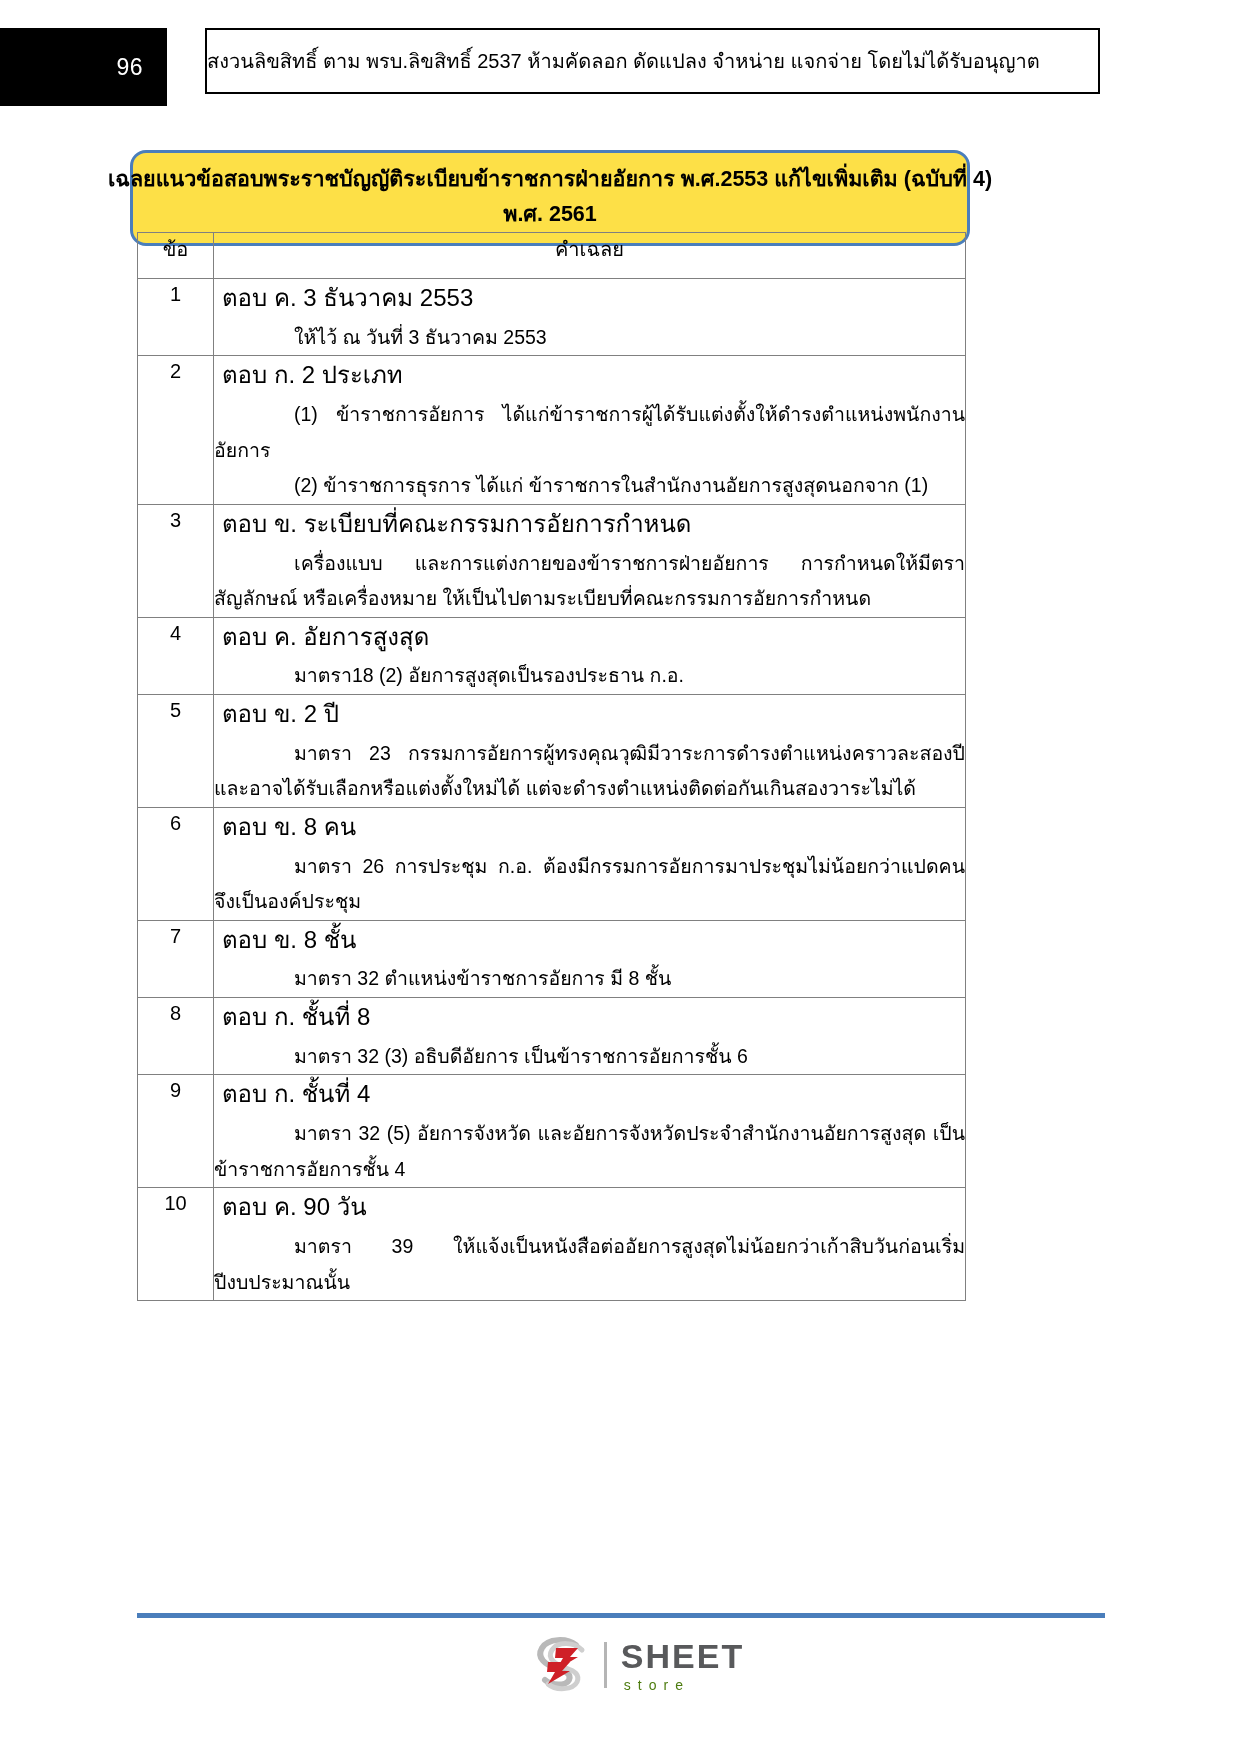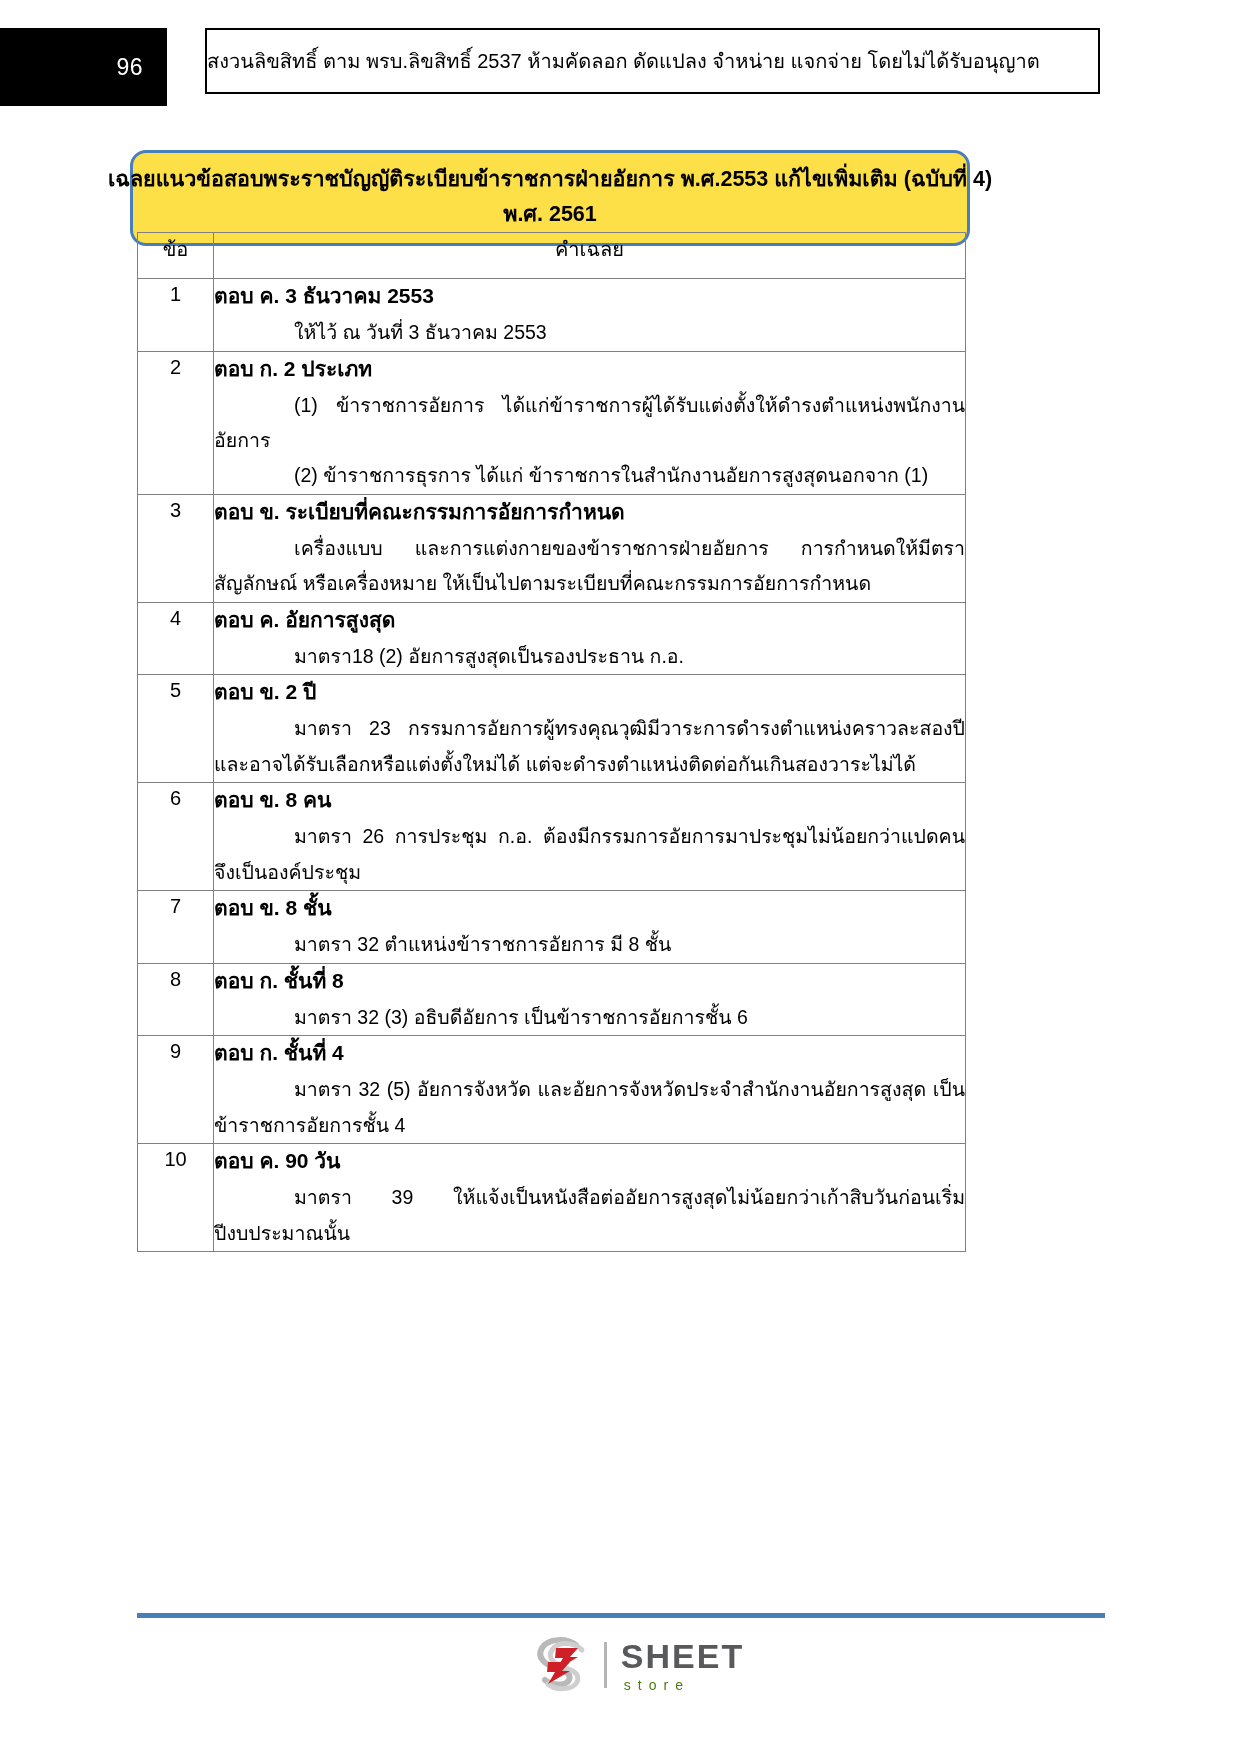--- a/index.html
+++ b/index.html
@@ -116,24 +116,24 @@
   }
   td.col-no {
     font-size: 20px;
     padding-top: 12px;
     line-height: 1.5;
   }
   td.col-ans {
     padding: 10px 14px 10px 10px;
   }
   .ans-head {
-    font-size: 21px;
-    font-weight: bold;
+    font-size: 24px;
+    font-weight: normal;
     line-height: 1.62;
-    margin: 0 0 2px 0;
+    margin: 0 0 2px 8px;
   }
   .ans-body {
     font-size: 19.5px;
     line-height: 1.82;
     margin: 0;
     text-align: justify;
     text-justify: inter-word;
   }
   .ans-body.indent {
     text-indent: 80px;

